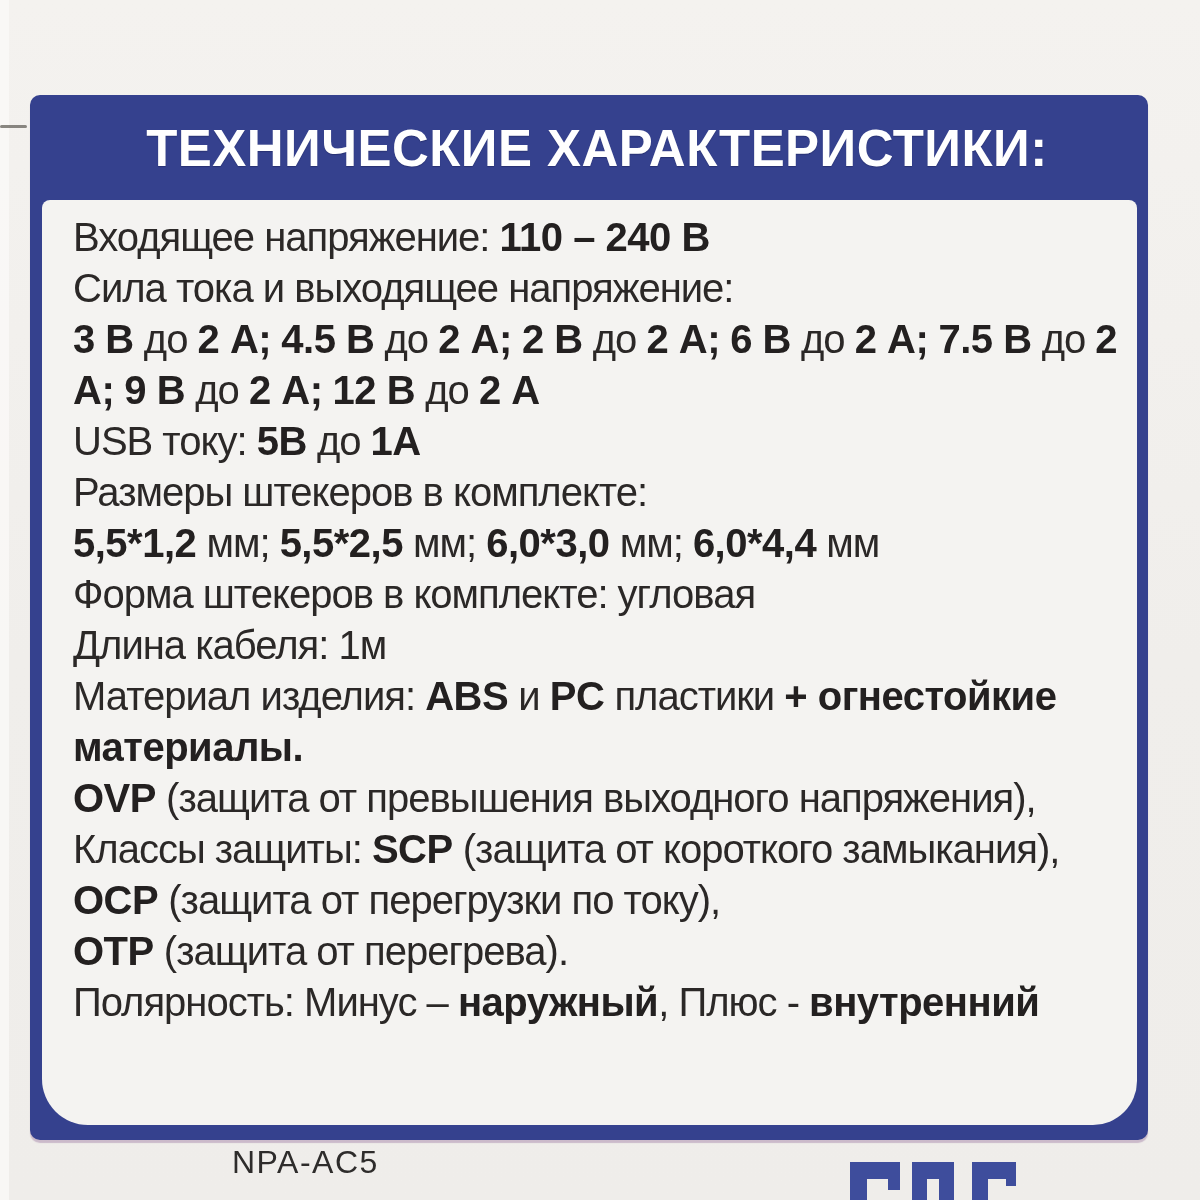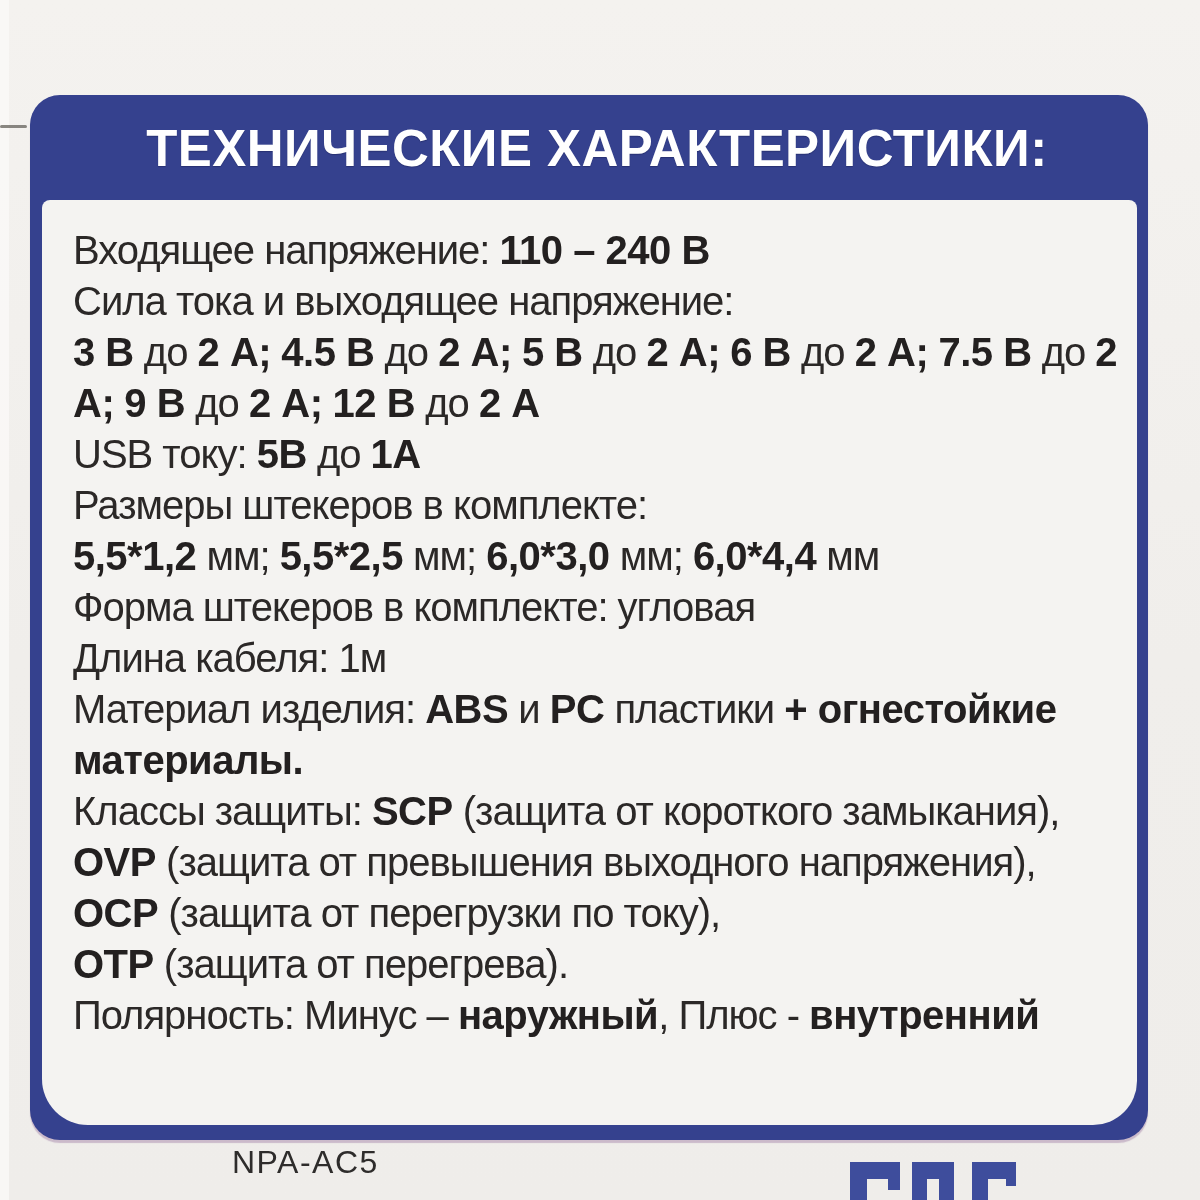--- a/index.html
+++ b/index.html
@@ -12,36 +12,36 @@
   .edge-strip{
     position:absolute;left:0;top:0;width:9px;height:1200px;
     background:#fbfaf8;opacity:.75;
   }
   .edge-mark{
     position:absolute;left:0;top:125px;width:27px;height:3px;
     background:#6d6a64;opacity:.8;border-radius:2px;
   }
   .spec-panel{
     position:absolute;left:30px;top:95px;width:1118px;height:1045px;
-    background:#35418e;border-radius:30px;
+    background:#35418e;border-radius:10px;
     box-shadow:0 3px 1px rgba(120,70,130,0.30);
   }
   .panel-header{
     position:absolute;left:0;top:0;width:100%;height:105px;
     display:flex;align-items:center;justify-content:center;
   }
   .panel-title{
     color:#ffffff;font-weight:700;font-size:52px;letter-spacing:.5px;
     white-space:nowrap;transform:translateX(8px) scaleX(.98);
     text-shadow:0 1px 1px rgba(0,0,30,.25);
   }
   .panel-body{
     position:absolute;left:12px;top:105px;width:1095px;height:925px;
     background:#f4f3f1;border-radius:8px 8px 44px 46px;
-    box-sizing:border-box;padding:25px 0 0 31px;overflow:hidden;
+    box-sizing:border-box;padding:12px 0 0 31px;overflow:hidden;
   }
   .spec-line{
     width:1052px;height:51px;line-height:51px;white-space:nowrap;
     font-size:40px;letter-spacing:-1px;color:#2b2827;
   }
   .spec-line-text{
     display:inline-block;white-space:nowrap;transform-origin:left center;
   }
   .spec-line b{font-weight:700;letter-spacing:-.5px;color:#232020;}
   .model-number{
@@ -70,31 +70,31 @@
 <div class="edge-mark"></div>
 
 <section class="spec-panel">
   <header class="panel-header">
     <span class="panel-title">ТЕХНИЧЕСКИЕ ХАРАКТЕРИСТИКИ:</span>
   </header>
   <div class="panel-body">
     <div id="spec-lines">
         <div class="spec-line"><span class="spec-line-text"><span>Входящее напряжение: </span><b>110 – 240 В</b></span></div>
         <div class="spec-line"><span class="spec-line-text"><span>Сила тока и выходящее напряжение:</span></span></div>
-        <div class="spec-line"><span class="spec-line-text"><b>3 В</b><span> до </span><b>2 А;</b><span> </span><b>4.5 В</b><span> до </span><b>2 А;</b><span> </span><b>5 В</b><span> до </span><b>2 А;</b><span> </span><b>6 В</b><span> до </span><b>2 А;</b><span> </span><b>7.5 В</b><span> до </span><b>2</b></span></div>
+        <div class="spec-line"><span class="spec-line-text"><b>3 В</b><span> до </span><b>2 А;</b><span> </span><b>4.5 В</b><span> до </span><b>2 А;</b><span> </span><b>2 В</b><span> до </span><b>2 А;</b><span> </span><b>6 В</b><span> до </span><b>2 А;</b><span> </span><b>7.5 В</b><span> до </span><b>2</b></span></div>
         <div class="spec-line"><span class="spec-line-text"><b>А;</b><span> </span><b>9 В</b><span> до </span><b>2 А;</b><span> </span><b>12 В</b><span> до </span><b>2 А</b></span></div>
         <div class="spec-line"><span class="spec-line-text"><span>USB току: </span><b>5В</b><span> до </span><b>1А</b></span></div>
         <div class="spec-line"><span class="spec-line-text"><span>Размеры штекеров в комплекте:</span></span></div>
         <div class="spec-line"><span class="spec-line-text"><b>5,5*1,2</b><span> мм; </span><b>5,5*2,5</b><span> мм; </span><b>6,0*3,0</b><span> мм; </span><b>6,0*4,4</b><span> мм</span></span></div>
         <div class="spec-line"><span class="spec-line-text"><span>Форма штекеров в комплекте: угловая</span></span></div>
         <div class="spec-line"><span class="spec-line-text"><span>Длина кабеля: 1м</span></span></div>
         <div class="spec-line"><span class="spec-line-text"><span>Материал изделия: </span><b>ABS</b><span> и </span><b>PC</b><span> пластики </span><b>+ огнестойкие</b></span></div>
         <div class="spec-line"><span class="spec-line-text"><b>материалы.</b></span></div>
+        <div class="spec-line"><span class="spec-line-text"><b>OVP</b><span> (защита от превышения выходного напряжения),</span></span></div>
         <div class="spec-line"><span class="spec-line-text"><span>Классы защиты: </span><b>SCP</b><span> (защита от короткого замыкания),</span></span></div>
-        <div class="spec-line"><span class="spec-line-text"><b>OVP</b><span> (защита от превышения выходного напряжения),</span></span></div>
         <div class="spec-line"><span class="spec-line-text"><b>OCP</b><span> (защита от перегрузки по току),</span></span></div>
         <div class="spec-line"><span class="spec-line-text"><b>OTP</b><span> (защита от перегрева).</span></span></div>
         <div class="spec-line"><span class="spec-line-text"><span>Полярность: Минус – </span><b>наружный</b><span>, Плюс - </span><b>внутренний</b></span></div>
       </div>
   </div>
 </section>
 
 <div class="model-number">NPA-AC5</div>
 
 <div class="eac-mark" aria-label="ЕАС">

